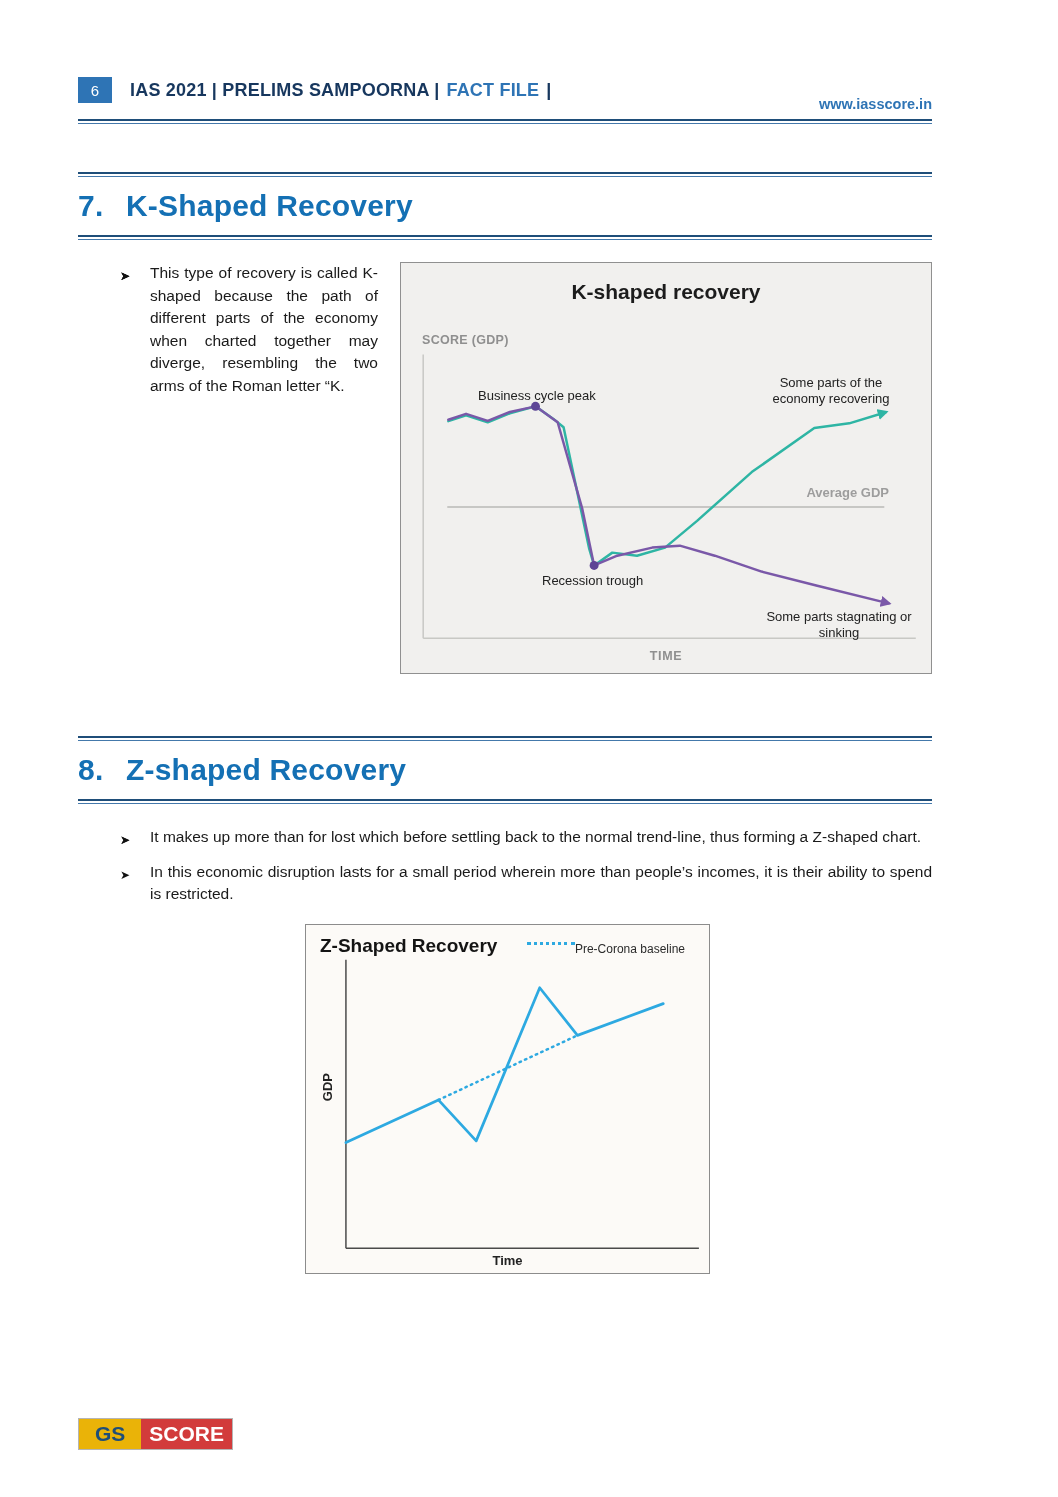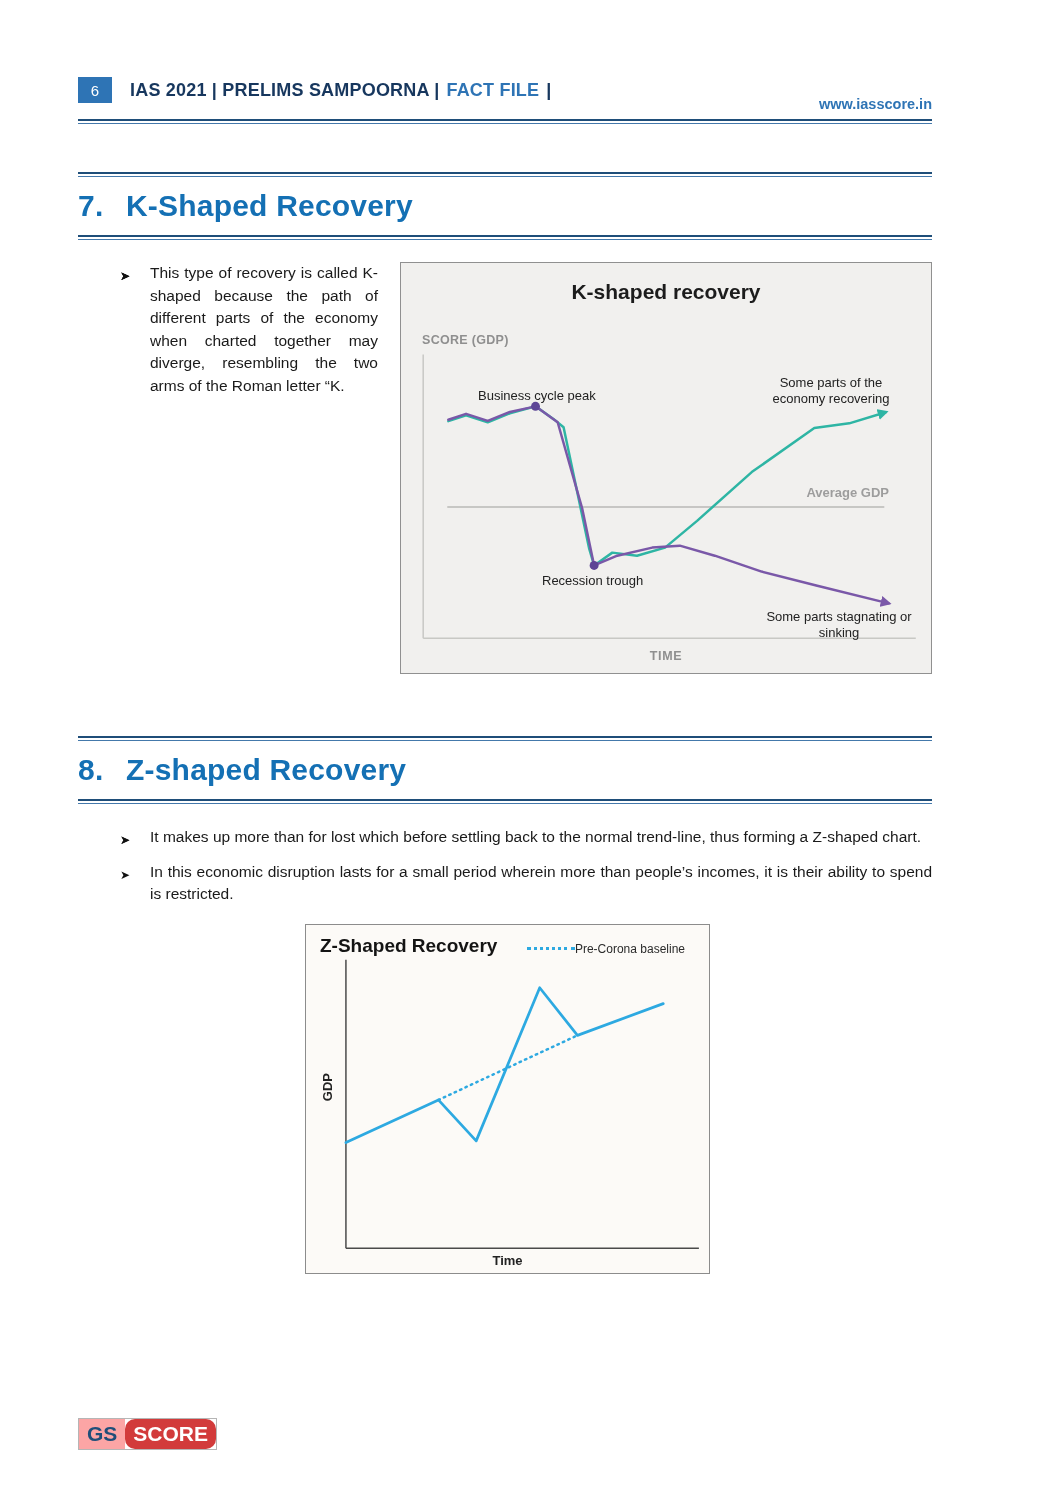--- a/index.html
+++ b/index.html
@@ -46,32 +46,32 @@
   .ann-trough{left:141px;top:310px;}
   .ann-stagnating{left:364px;top:346px;width:148px;text-align:center;}
   .plot{position:absolute;left:0;top:0;width:100%;height:100%;}
 
   .flowwrap::after{content:"";display:block;clear:both;}
 
   
   .zchart{width:405px;height:350px;margin:18px 0 0 227px;border:1.5px solid #8c8c8c;
           background:#fcfaf7;position:relative;box-sizing:border-box;}
   .zchart-title{position:absolute;left:14px;top:10px;font-size:19px;font-weight:bold;color:#141414;}
-  .zlegend{position:absolute;right:24px;top:17px;display:flex;align-items:center;}
+  .zlegend{position:absolute;right:24px;top:17px;display:flex;}
   .zlegend-line{width:48px;height:0;border-top:3px dotted #2da9e1;}
   .zlegend-text{font-size:12px;color:#2b2b2b;}
   .zgdp{position:absolute;left:14px;top:148px;writing-mode:vertical-rl;transform:rotate(180deg);
         font-size:13px;font-weight:bold;color:#222;}
   .ztime{position:absolute;bottom:5px;left:0;width:100%;text-align:center;
          font-size:13px;font-weight:bold;color:#222;}
 
   
   .logo{position:absolute;left:78px;top:1418px;display:inline-flex;border:1px solid #b5b5b5;}
-  .logo-gs{background:#fca5a5;color:#1f4e79;font-weight:bold;font-size:21px;padding:3px 8px;}
-  .logo-score{background:#d23b3b;color:#fff;font-weight:bold;font-size:21px;padding:3px 8px;border-radius:10px;}
+  .logo-gs{background:#eab308;color:#1f4e79;font-weight:bold;font-size:21px;padding:3px 16px;}
+  .logo-score{background:#d23b3b;color:#fff;font-weight:bold;font-size:21px;padding:3px 8px;}
 </style>
 </head>
 <body>
 
 <div class="page">
   <div class="content">
 
     <div class="hdr">
       <div class="pagenum">6</div>
       <div class="hdr-left">

